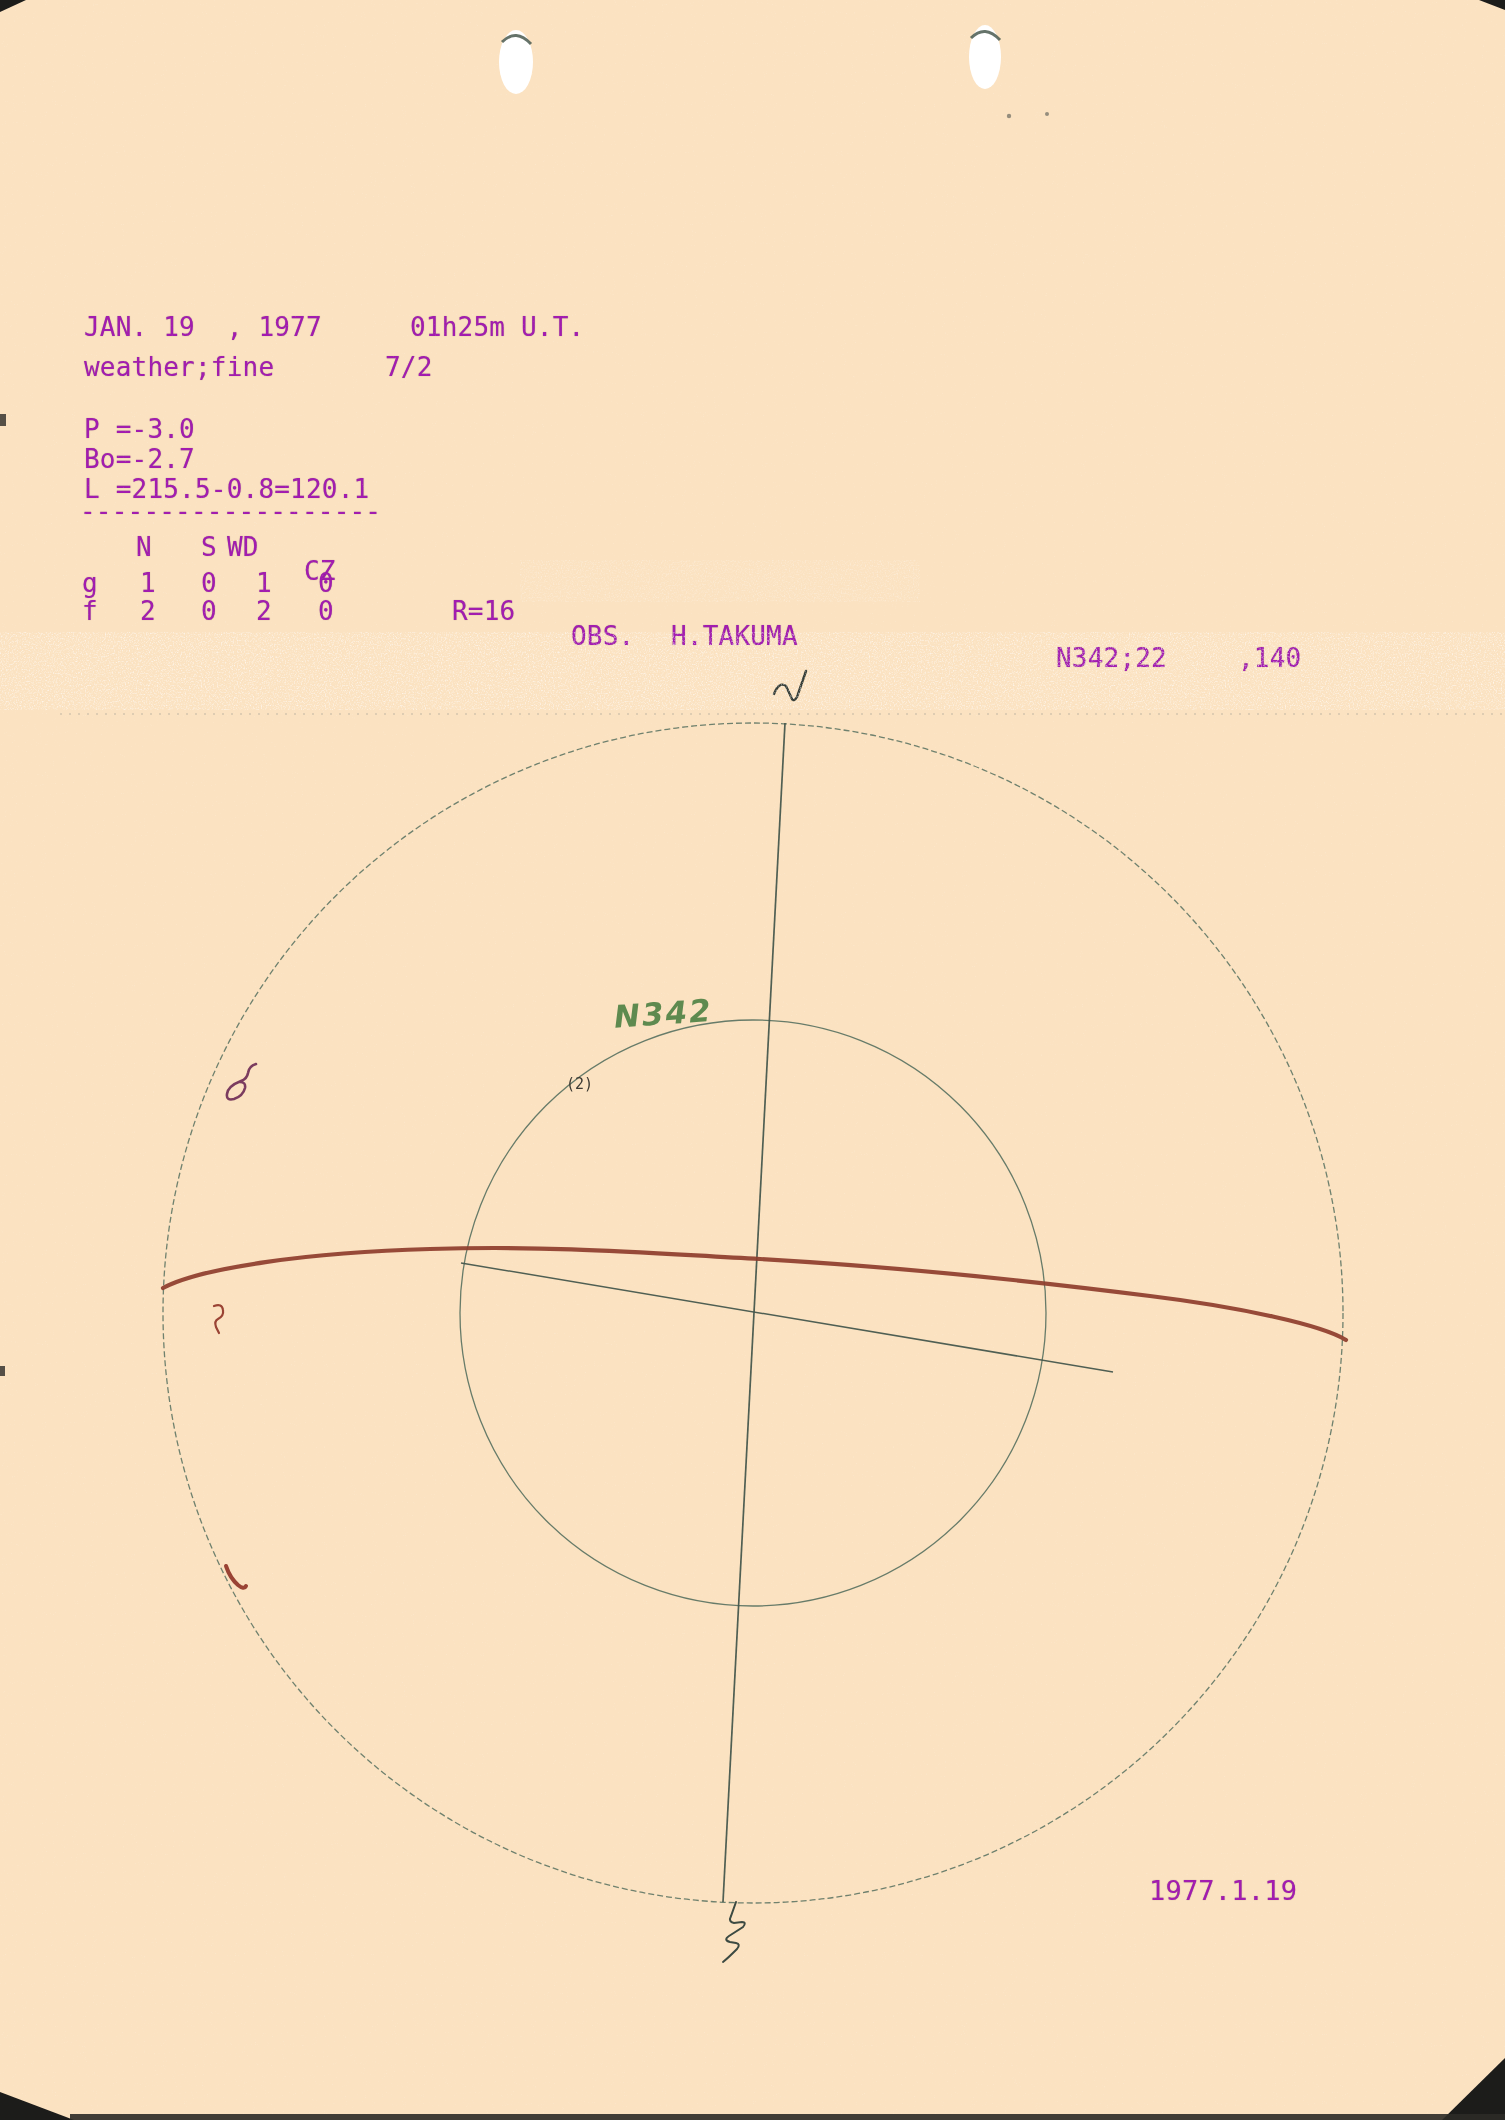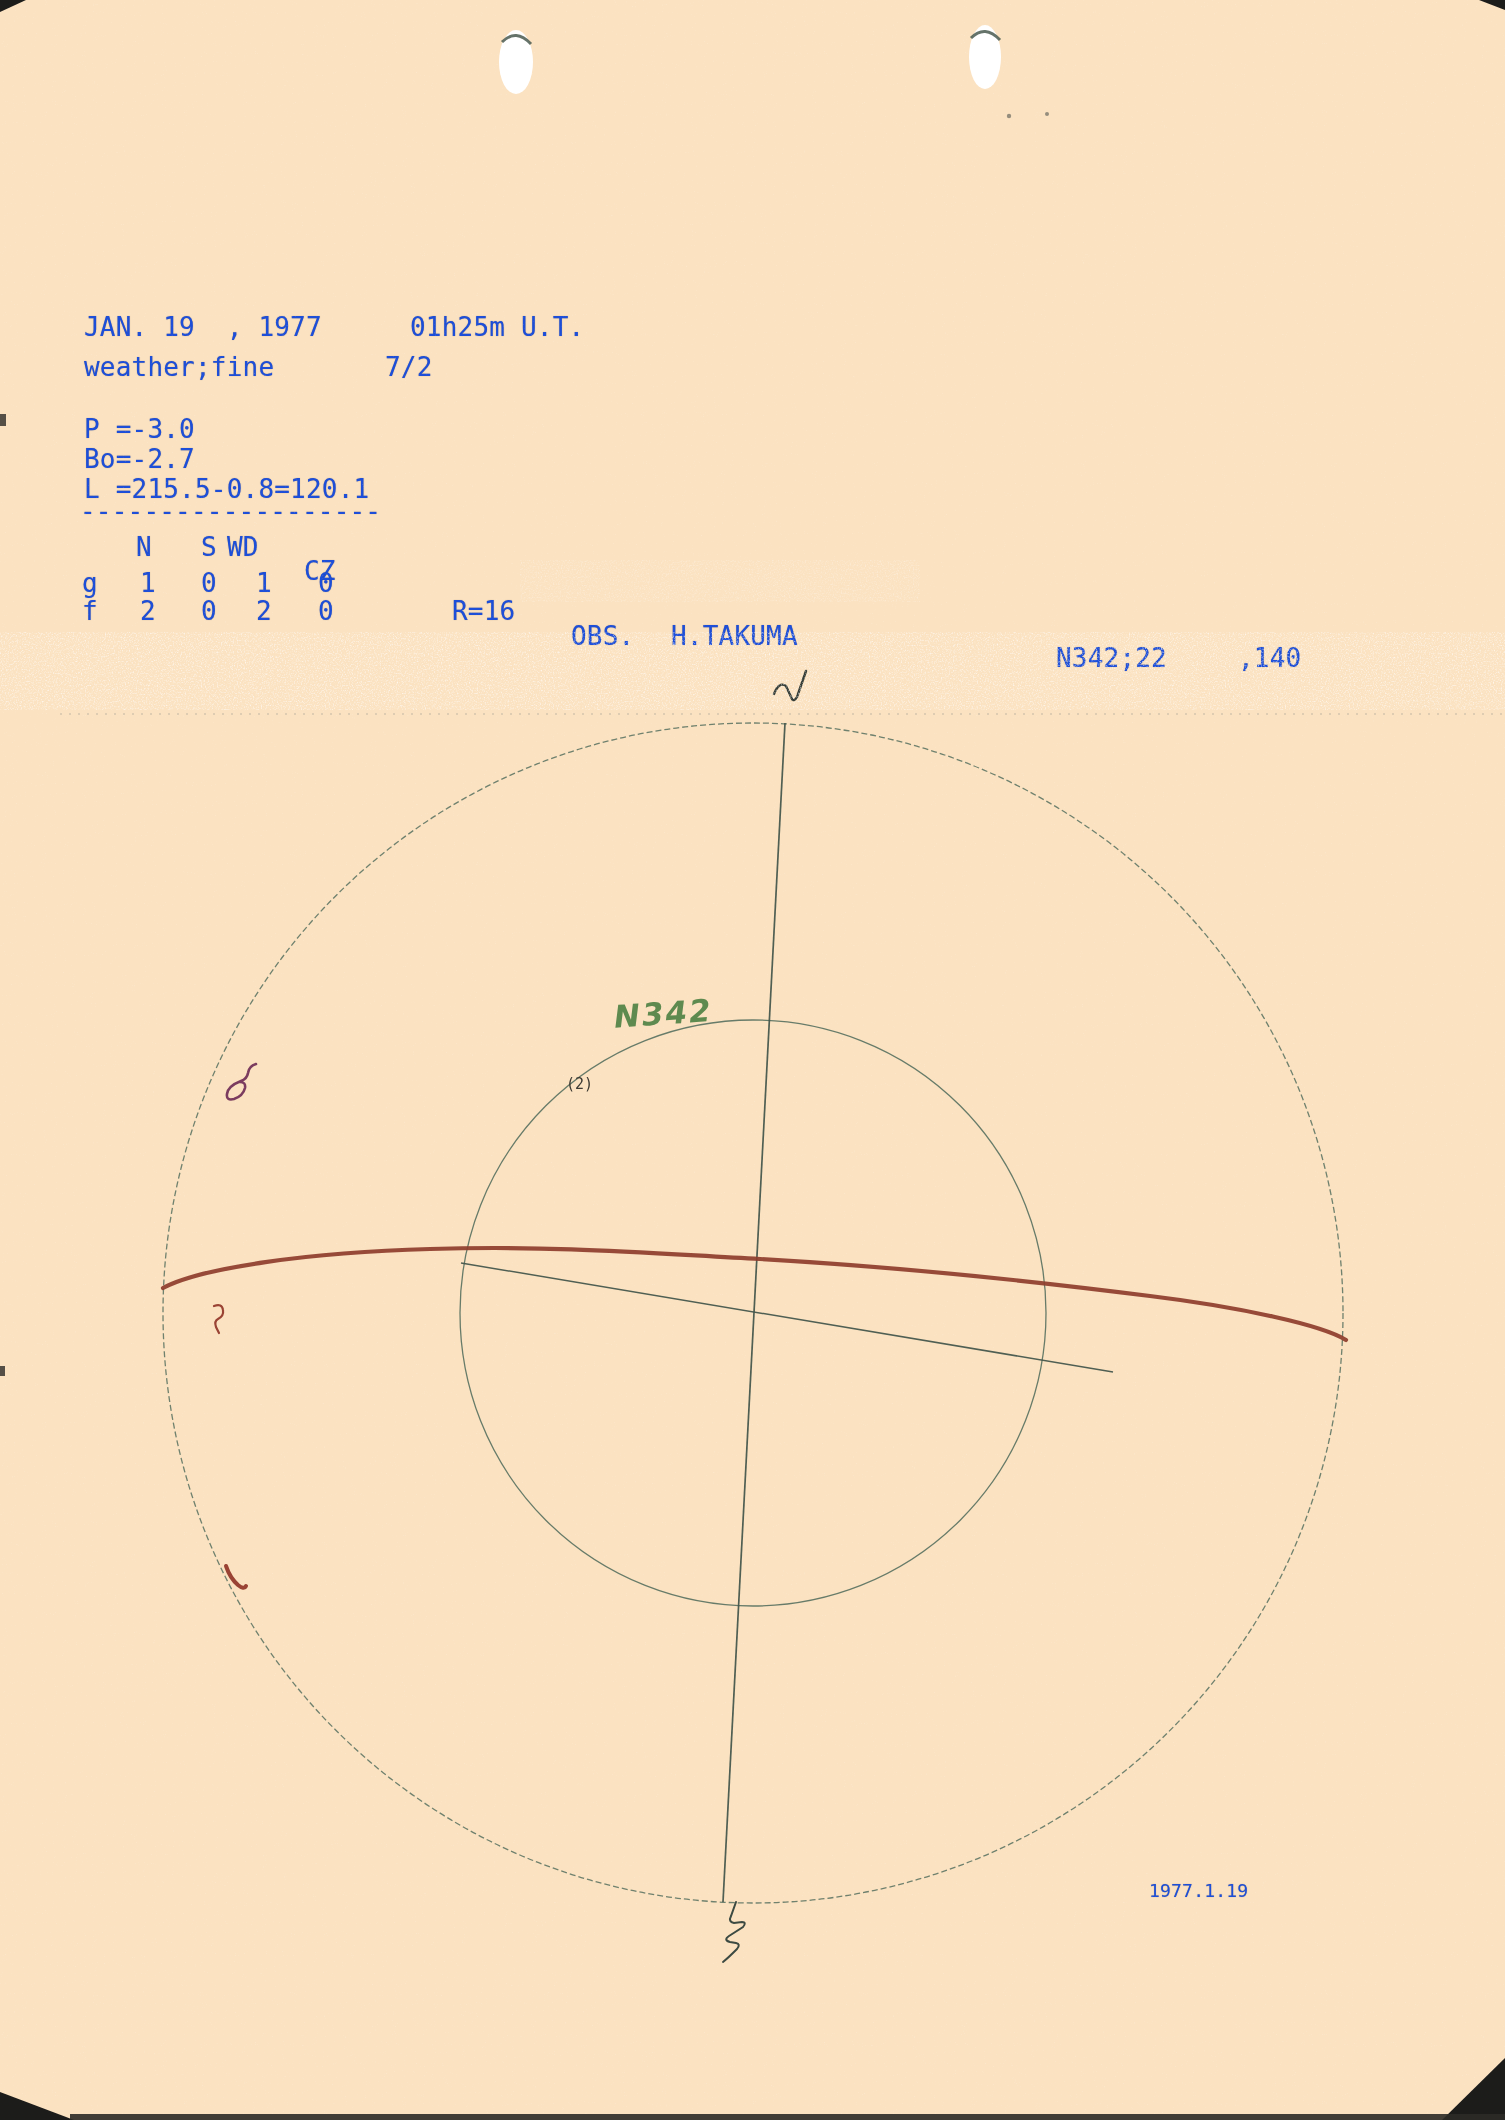--- a/index.html
+++ b/index.html
@@ -7,21 +7,21 @@
     position:relative;
     width:1505px;height:2120px;
     background:#fbe2c1;
     overflow:hidden;
     font-family:"DejaVu Sans Mono","Liberation Mono",monospace;
   }
   .tw{
     position:absolute;
     font-size:26px;
     line-height:30px;
-    color:#1d4ed8;
+    color:#a21caf;
     white-space:pre;
     letter-spacing:.2px;
     text-shadow:0 0 1px rgba(50,46,38,.40);
   }
   .drawing-svg{position:absolute;left:0;top:0;}
 </style>
 </head>
 <body>
 
 <div class="page">
@@ -55,21 +55,21 @@
   <span class="tw" style="left:318px;top:596px">0</span>
 
   <span class="tw" style="left:452px;top:596px">R=16</span>
 
   <span class="tw" style="left:571px;top:621px">OBS.</span>
   <span class="tw" style="left:671px;top:621px">H.TAKUMA</span>
 
   <span class="tw" style="left:1056px;top:643px">N342;22</span>
   <span class="tw" style="left:1238px;top:643px">,140</span>
 
-  <span class="tw" style="left:1149px;top:1876px;font-size:18px">1977.1.19</span>
+  <span class="tw" style="left:1149px;top:1876px;font-size:27px">1977.1.19</span>
 
   <svg class="drawing-svg" width="1505" height="2120" viewBox="0 0 1505 2120">
     <defs>
       <filter id="speckleDense" x="0%" y="0%" width="100%" height="100%">
         <feTurbulence type="fractalNoise" baseFrequency="0.75" numOctaves="2" seed="11"></feTurbulence>
         <feColorMatrix type="matrix" values="0 0 0 0 1  0 0 0 0 1  0 0 0 0 1  0 0 0 1.8 -0.85"></feColorMatrix>
       </filter>
       <filter id="speckleSparse" x="0%" y="0%" width="100%" height="100%">
         <feTurbulence type="fractalNoise" baseFrequency="0.9" numOctaves="2" seed="4"></feTurbulence>
         <feColorMatrix type="matrix" values="0 0 0 0 1  0 0 0 0 1  0 0 0 0 1  0 0 0 1.4 -0.95"></feColorMatrix>

